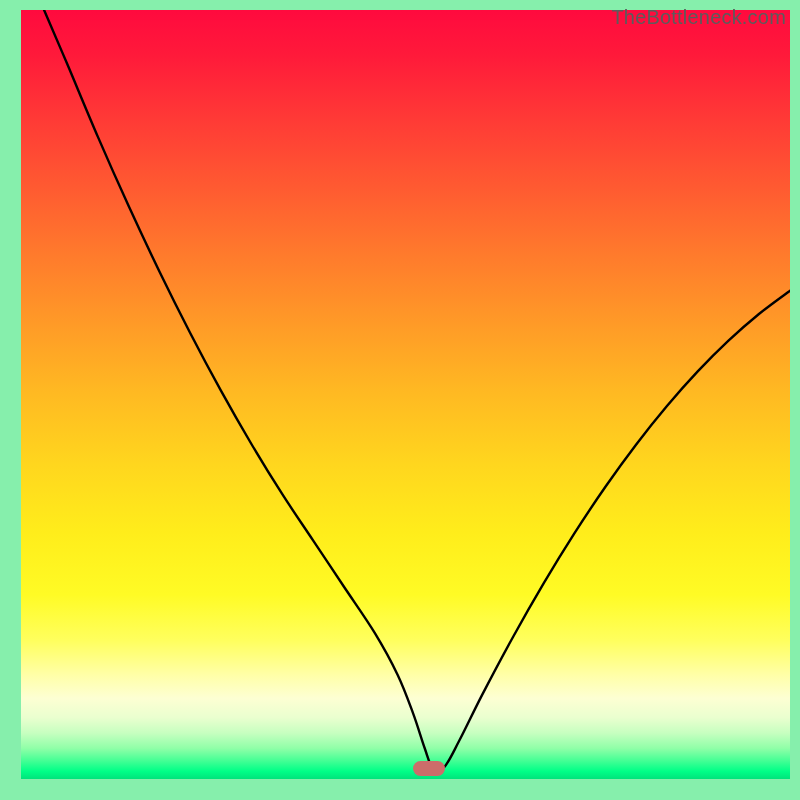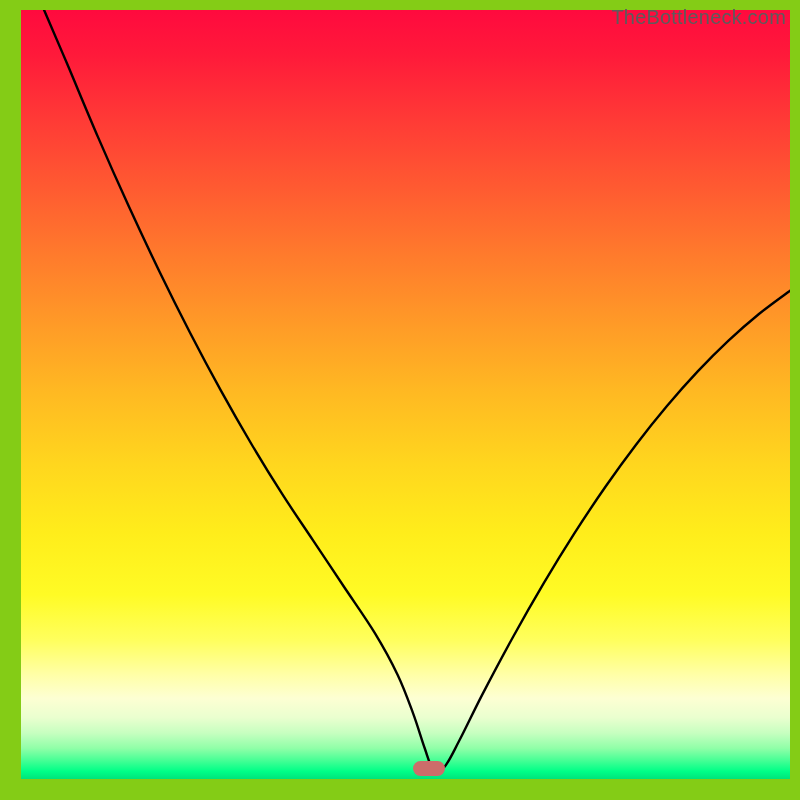--- a/index.html
+++ b/index.html
@@ -8,21 +8,21 @@
     width: 800px;
     height: 800px;
     overflow: hidden;
     background: #000;
     font-family: Arial, Helvetica, sans-serif;
   }
   .frame {
     position: relative;
     width: 800px;
     height: 800px;
-    background: #84cc16;
+    background: #86efac;
   }
   .plot {
     position: absolute;
     left: 21px;
     top: 10px;
     width: 769px;
     height: 769px;
     overflow: hidden;
   }
   .gradient {

